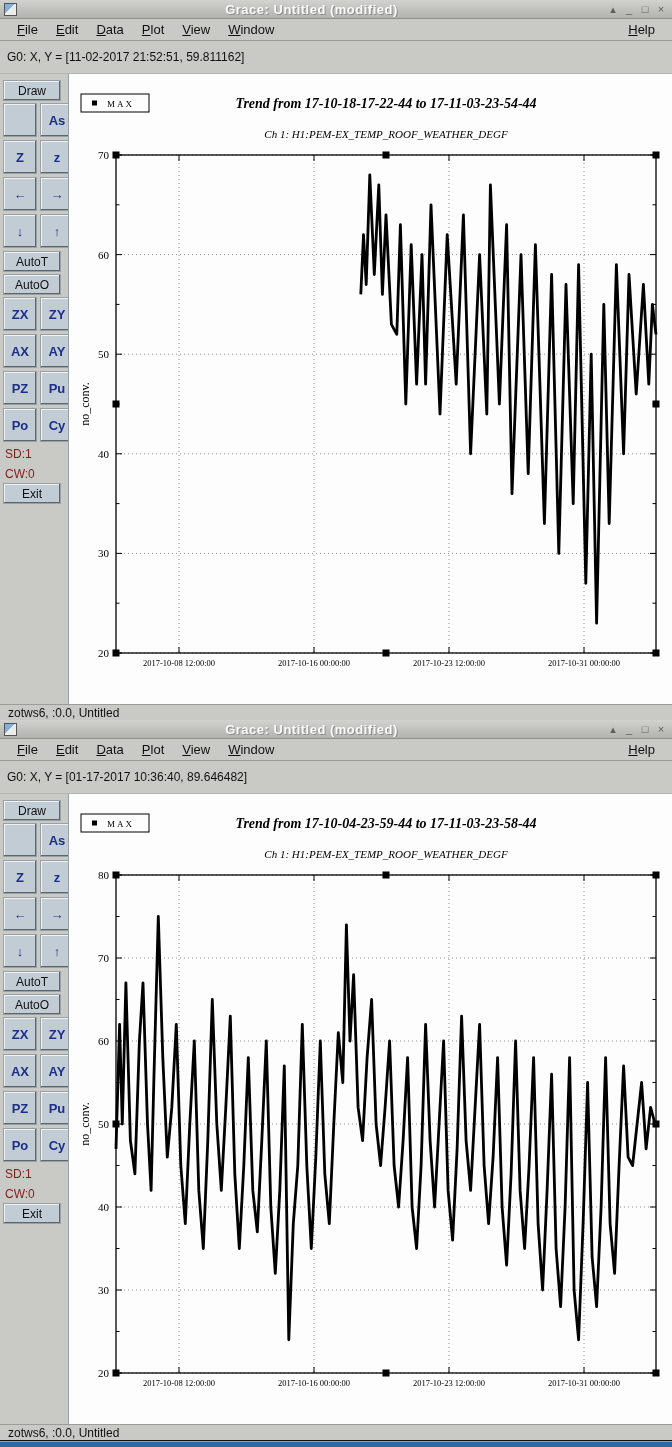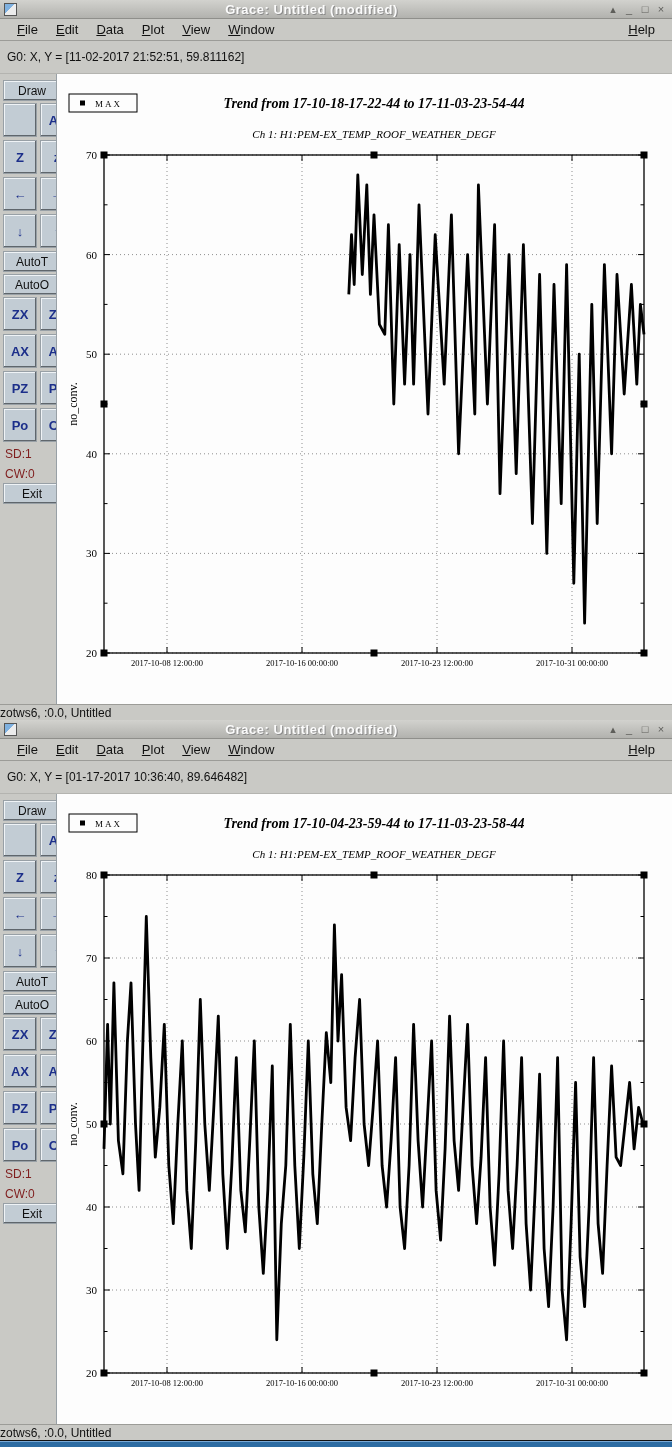--- a/index.html
+++ b/index.html
@@ -36,39 +36,39 @@
   .menu-item.help { margin-left:auto; }
 
   
   .locator {
     height:23px; display:flex; align-items:center; padding:16px 7px;
     font-size:12px; color:#111; border-top:1px solid #9c9c98; border-bottom:1px solid #b4b4b0;
   }
 
   
   .gbody { height:630px; display:flex; }
-  .toolbar { width:56px; padding:4px 0 0 4px; flex:0 0 auto; }
+  .toolbar { width:68px; padding:4px 0 0 4px; flex:0 0 auto; }
   .tb {
     display:flex; align-items:center; justify-content:center;
     font-family:inherit; border:none; cursor:default;
     background:#c2ccd4;
     box-shadow: inset -1px -1px 0 #5f666c, inset 1px 1px 0 #eff3f6, 0 0 0 1px #98a0a6;
   }
   .tb.wide { width:56px; height:19px; font-size:12px; color:#101010; margin:3px 0 4px 0; }
   .tb-row { display:flex; gap:5px; margin:0 0 5px 0; }
   .tb.sq { width:25px; height:22px; font-size:13px; font-weight:bold; color:#1c2f8a; padding:16px; }
   .mag { width:15px; height:15px; display:block; }
   .gap-md { }
   .tb-label { font-size:12px; color:#7f1d1d; margin:6px 0 2px 1px; }
   .canvas { flex:1; background:#fdfdfd; border-left:1px solid #98a0a6; position:relative; overflow:hidden; }
   .canvas svg { display:block; }
 
   
   .statusbar {
-    height:21px; display:flex; align-items:center; padding:0 0;
+    height:21px; display:flex; align-items:center; padding:0 8px;
     font-size:12px; color:#111; border-top:1px solid #9c9c98; background:#c9c9c5;
   }
 
   
   .bottom-strip {
     height:7px; background:#2d6ca2; border-top:1px solid #111;
     box-shadow: inset 0 1px 0 #79a9d6;
   }
 </style>
 </head>

